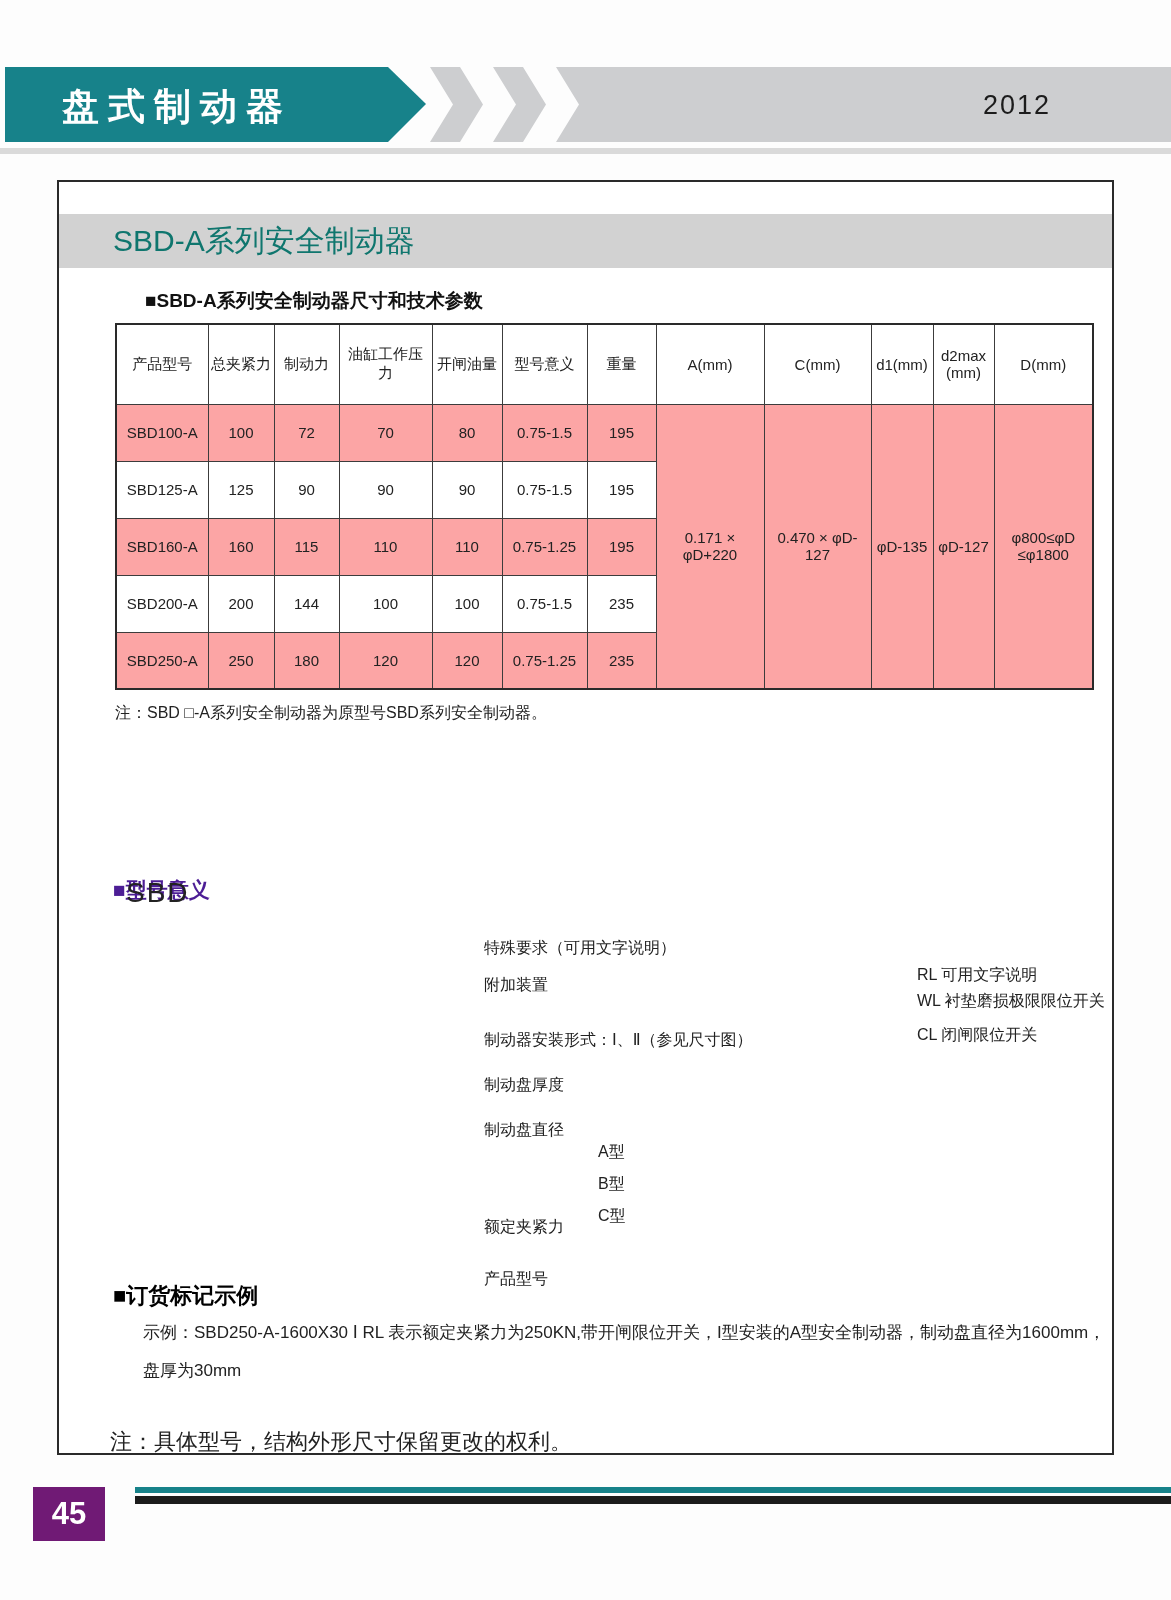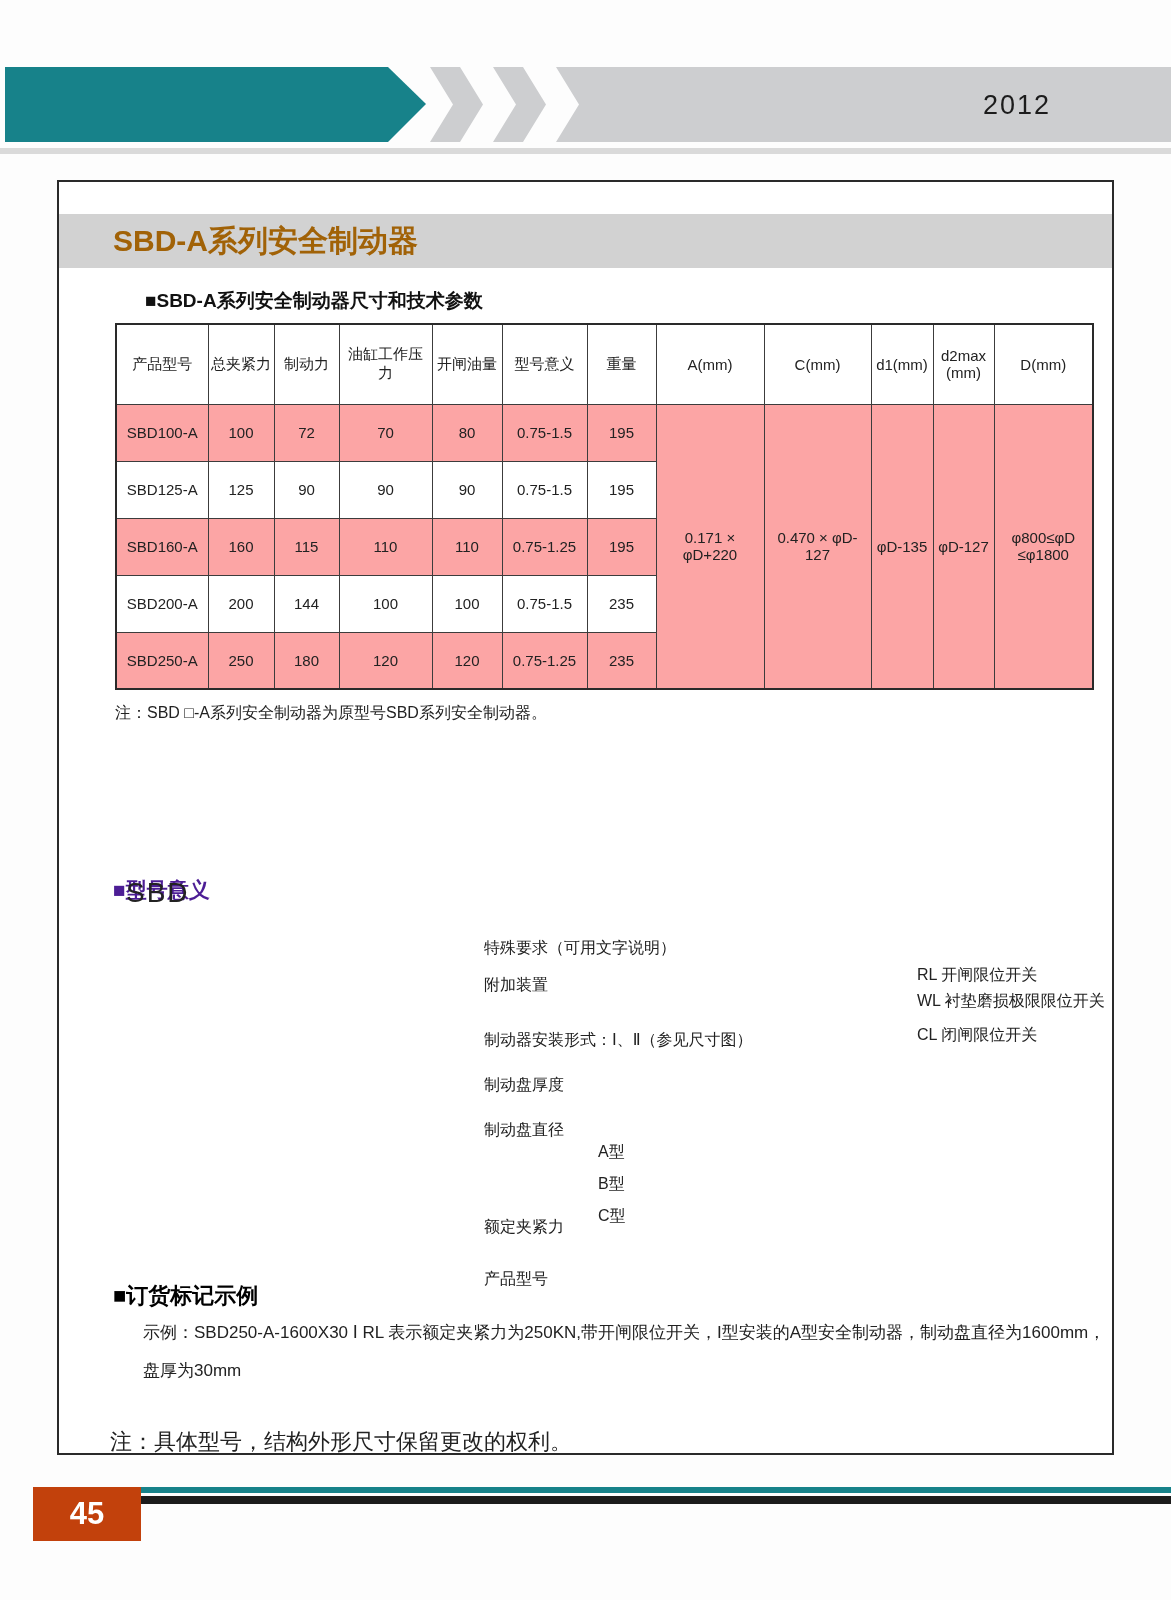--- a/index.html
+++ b/index.html
@@ -6,21 +6,21 @@
   #page{position:relative;width:1171px;height:1600px;background:#fdfdfd;overflow:hidden;
         font-family:"Liberation Sans","DejaVu Sans",sans-serif;color:#1d1d1d;}
   #bg-svg{position:absolute;left:0;top:0;width:1171px;height:1600px;}
   .abs{position:absolute;}
   
   .page-title{left:62px;top:82px;font-size:37px;font-weight:bold;color:#ffffff;letter-spacing:9px;}
   .year{left:983px;top:90px;font-size:27px;color:#1c1c1c;letter-spacing:2px;}
   
   .content-box{left:57px;top:180px;width:1053px;height:1271px;border:2px solid #2a2a2a;background:#ffffff;}
   .title-bar{left:59px;top:214px;width:1053px;height:54px;background:#d2d2d2;}
-  .section-title{left:113px;top:221px;font-size:30px;font-weight:bold;color:#a16207;}
+  .section-title{left:113px;top:221px;font-size:30px;font-weight:normal;color:#0f766e;}
   .table-heading{left:113px;top:288px;font-size:19px;font-weight:bold;color:#111;margin-left:32px;}
   
   #spec-table{position:absolute;left:115px;top:323px;width:977px;border-collapse:collapse;
               table-layout:fixed;font-size:15px;color:#222;background:#fff;}
   #spec-table td,#spec-table th{border:1px solid #3c3c3c;text-align:center;vertical-align:middle;
               font-weight:normal;padding:0 2px;overflow:hidden;}
   #spec-table{border:2px solid #2a2a2a;}
   #spec-table thead tr{height:80px;}
   #spec-table tbody tr{height:57px;}
   #spec-table tr.shade td{background:#fca5a5;}
@@ -30,21 +30,21 @@
   
   .mm-heading{left:113px;top:876px;font-size:21px;font-weight:bold;color:#4c1d95;}
   .sbd{left:126px;top:877px;font-size:28px;color:#222;letter-spacing:2px;}
   .dlabel{font-size:16px;color:#222;white-space:nowrap;}
   
   .ord-heading{left:113px;top:1281px;font-size:22px;font-weight:bold;color:#000000;}
   .ord-line1{left:143px;top:1321px;font-size:17px;color:#222;white-space:nowrap;}
   .ord-line2{left:143px;top:1359px;font-size:17px;color:#222;}
   .bottom-note{left:110px;top:1427px;font-size:22px;color:#222;}
   
-  .page-num-box{left:33px;top:1487px;width:108px;height:54px;background:#c2410c;
+  .page-num-box{left:33px;top:1487px;width:72px;height:54px;background:#701a75;
                 display:flex;align-items:center;justify-content:center;}
   .page-num{font-size:31px;font-weight:bold;color:#ffffff;}
 </style>
 </head>
 <body>
 
 <div id="page">
 
   <svg id="bg-svg" viewBox="0 0 1171 1600">
 
@@ -102,20 +102,21 @@
       <path d="M578,1183 H592"></path>
       <path d="M578,1215 H592"></path>
     </g>
 
     <g>
       <rect x="135" y="1487" width="1036" height="6" fill="#17828a"></rect>
       <rect x="135" y="1496" width="1036" height="8" fill="#1c1c1c"></rect>
     </g>
   </svg>
 
+  <div class="abs page-title">盘式制动器</div>
   <div class="abs year">2012</div>
 
   <div class="abs content-box"></div>
   <div class="abs title-bar"></div>
   <div class="abs section-title">SBD-A系列安全制动器</div>
   <div class="abs table-heading">■SBD-A系列安全制动器尺寸和技术参数</div>
 
   <table id="spec-table">
     <colgroup>
       <col style="width:92px">
@@ -211,21 +212,21 @@
   <div class="abs dlabel" style="left:484px;top:938px;">特殊要求（可用文字说明）</div>
   <div class="abs dlabel" style="left:484px;top:975px;">附加装置</div>
   <div class="abs dlabel" style="left:484px;top:1030px;">制动器安装形式：Ⅰ、Ⅱ（参见尺寸图）</div>
   <div class="abs dlabel" style="left:484px;top:1075px;">制动盘厚度</div>
   <div class="abs dlabel" style="left:484px;top:1120px;">制动盘直径</div>
   <div class="abs dlabel" style="left:484px;top:1217px;">额定夹紧力</div>
   <div class="abs dlabel" style="left:484px;top:1269px;">产品型号</div>
   <div class="abs dlabel" style="left:598px;top:1142px;">A型</div>
   <div class="abs dlabel" style="left:598px;top:1174px;">B型</div>
   <div class="abs dlabel" style="left:598px;top:1206px;">C型</div>
-  <div class="abs dlabel" style="left:917px;top:965px;">RL  开闸限位开关</div>
+  <div class="abs dlabel" style="left:917px;top:965px;">RL  可用文字说明</div>
   <div class="abs dlabel" style="left:917px;top:991px;">WL  衬垫磨损极限限位开关</div>
   <div class="abs dlabel" style="left:917px;top:1025px;">CL  闭闸限位开关</div>
 
   <div class="abs ord-heading">■订货标记示例</div>
   <div class="abs ord-line1">示例：SBD250-A-1600X30 Ⅰ RL 表示额定夹紧力为250KN,带开闸限位开关，I型安装的A型安全制动器，制动盘直径为1600mm，</div>
   <div class="abs ord-line2">盘厚为30mm</div>
 
   <div class="abs bottom-note">注：具体型号，结构外形尺寸保留更改的权利。</div>
 
   <div class="abs page-num-box">

